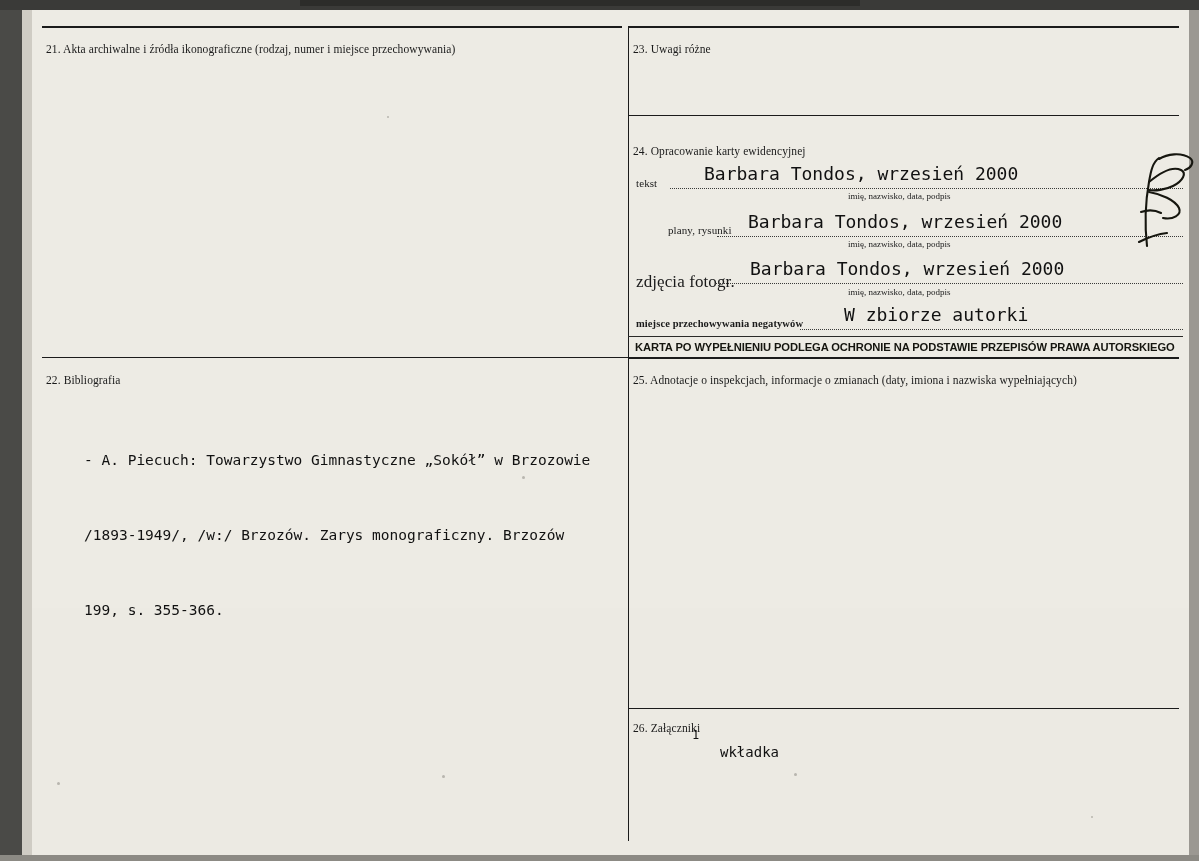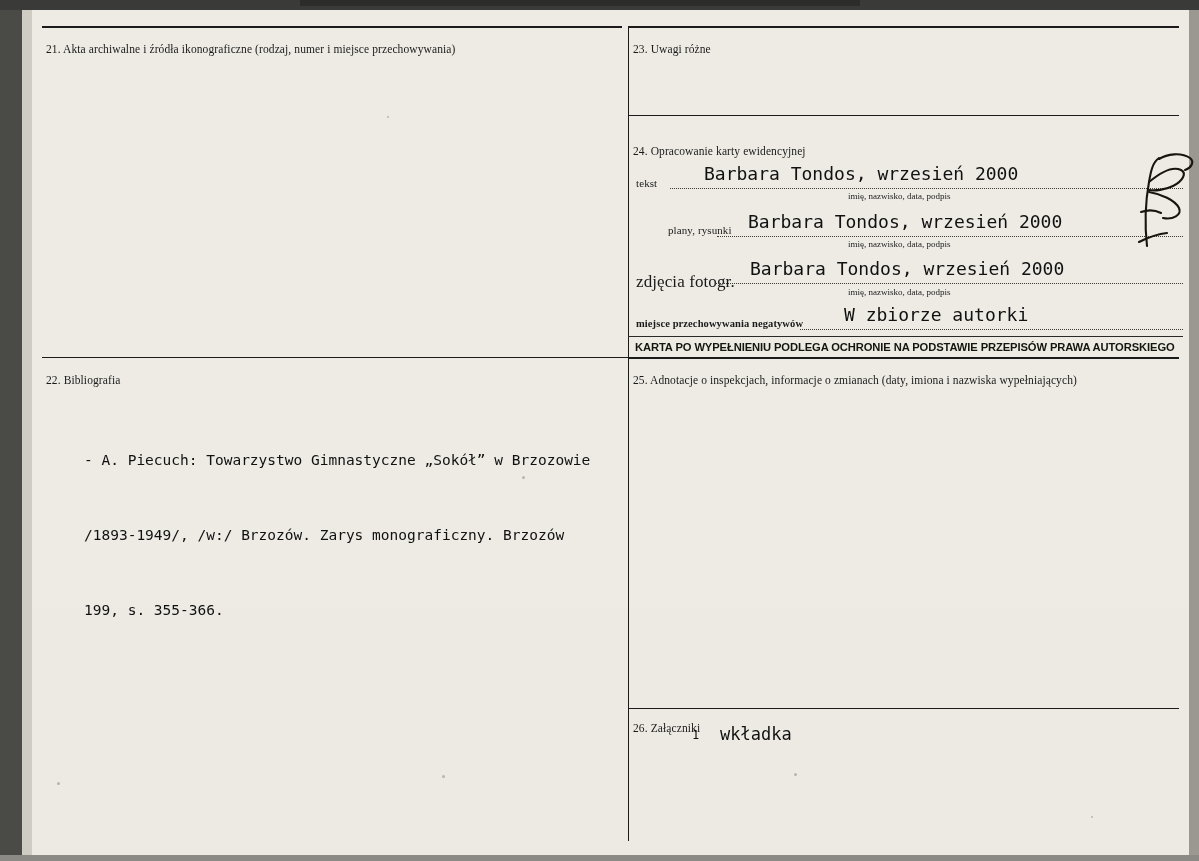--- a/index.html
+++ b/index.html
@@ -223,21 +223,21 @@
         <path d="M72 9 C80 4, 94 2, 103 8 C108 12, 104 18, 98 20"></path>
         <path d="M54 62 C60 60, 68 60, 74 63"></path>
         <path d="M52 92 C60 88, 70 84, 80 83"></path>
       </g>
     </svg>
 
     <div class="field-label" style="left:601px; top:364px;">25. Adnotacje o inspekcjach, informacje o zmianach (daty, imiona i nazwiska wypełniających)</div>
 
     <div class="field-label" style="left:601px; top:712px;">26. Załączniki</div>
     <div class="hand" style="left:660px; top:718px; font-size:12px;">1</div>
-    <div class="hand" style="left:688px; top:714px; font-size:17px;">wkładka</div>
+    <div class="hand" style="left:688px; top:734px; font-size:14px;">wkładka</div>
 
     <div class="speck" style="left:25px; top:772px; width:3px; height:3px;"></div>
     <div class="speck" style="left:410px; top:765px; width:3px; height:3px;"></div>
     <div class="speck" style="left:490px; top:466px; width:3px; height:3px;"></div>
     <div class="speck" style="left:762px; top:763px; width:3px; height:3px;"></div>
     <div class="speck" style="left:355px; top:106px; width:2px; height:2px;"></div>
     <div class="speck" style="left:1059px; top:806px; width:2px; height:2px;"></div>
   </div>
 
   <div class="edge-top"></div>

